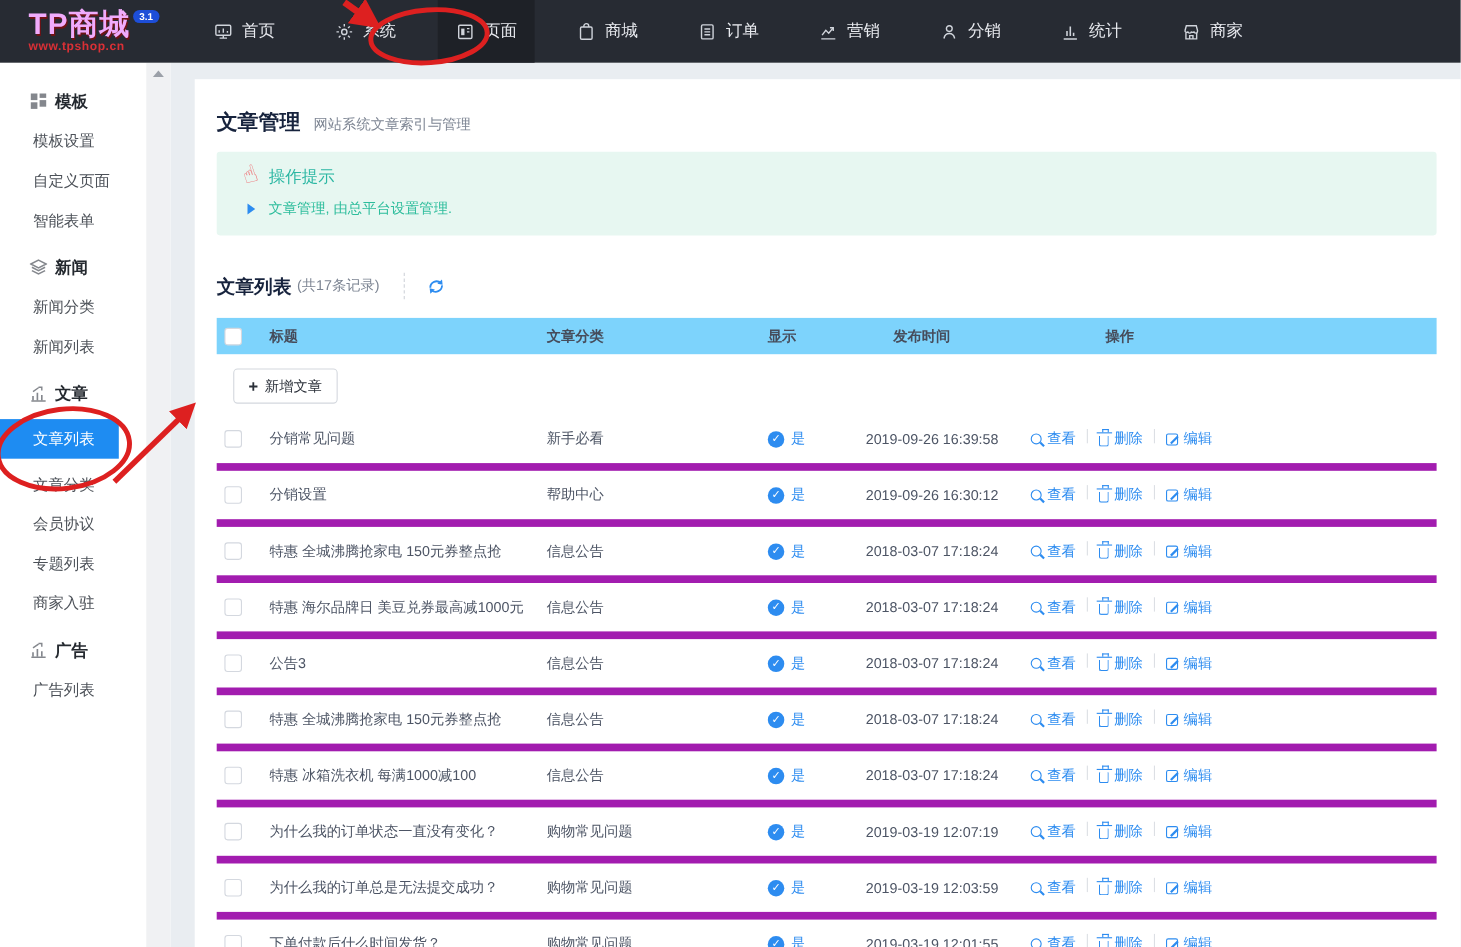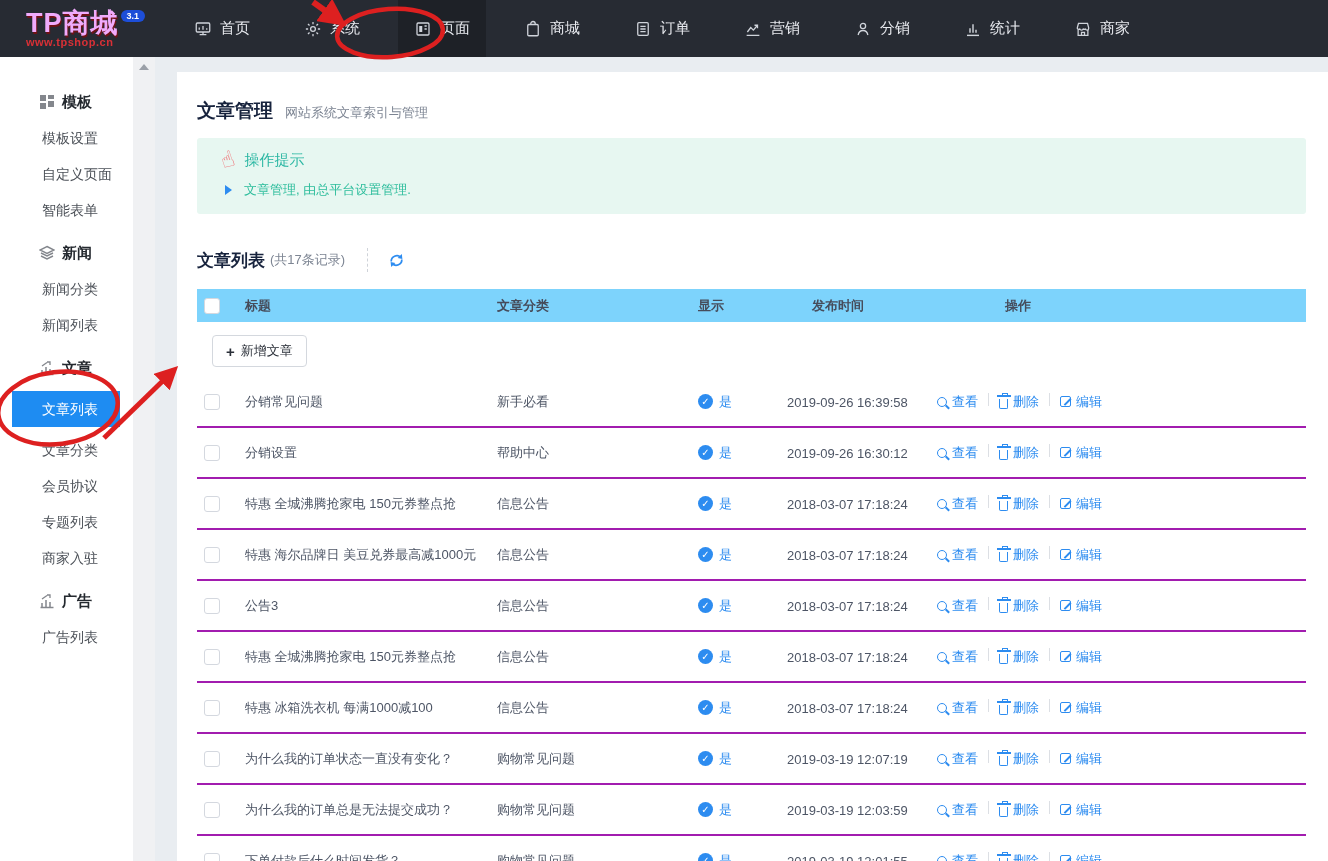--- a/index.html
+++ b/index.html
@@ -22,22 +22,22 @@
     color:#e8eaef; font-size:15px; cursor:pointer; }
   .nav-item svg { flex:0 0 auto; }
   .nav-item.active { background:#1e2127; }
 
   
   .page-bg { position:absolute; top:57px; left:155px; right:0; bottom:0; background:#e9edf1; }
   .card { position:absolute; top:72px; left:165px; right:0; bottom:0; background:#fff;
     padding:0 22px 0 20px;margin-left:12px; }
 
   
-  .sidebar { position:absolute; top:57px; left:12px; width:108px; bottom:0; background:#fff;
-    padding-top:20px; z-index:2; }
+  .sidebar { position:absolute; top:57px; left:0; width:108px; bottom:0; background:#fff;
+    padding-top:10px; z-index:2; }
   .side-header { display:flex; align-items:center; gap:7px; height:36px; margin-top:7px;
     padding-left:27px; font-size:15px; font-weight:700; color:#24292f; cursor:pointer; }
   .side-item { height:36px; line-height:36px; padding-left:30px; font-size:14px; color:#4c5158;
     cursor:pointer; }
   .side-item.active { background:#1e8cf2; color:#fff; margin:5px 0; }
   .scrollstrip { position:absolute; top:57px; left:133px; width:22px; bottom:0;
     background:#f0f1f3; z-index:2; }
   .scroll-up { width:0; height:0; margin:7px auto 0 auto; border-left:5px solid transparent;
     border-right:5px solid transparent; border-bottom:6px solid #9ba0a8; cursor:pointer; }
 
@@ -72,21 +72,21 @@
 
   .cb { position:absolute; left:7px; top:50%; transform:translateY(-50%); width:16px; height:16px;
     background:#fff; border:1px solid #d4d8df; border-radius:3px; cursor:pointer; }
 
   .btn-zone { position:relative; height:55px; }
   .add-btn { position:absolute; left:15px; top:13px; display:inline-flex; align-items:center; gap:6px;
     background:#fff; border:1px solid #d4d8de; border-radius:4px; padding:6px 13px; font-size:13px;
     color:#2a2f38; cursor:pointer; font-family:inherit; }
   .plus { font-size:15px; font-weight:700; line-height:13px; }
 
-  .trow { position:relative; height:51px; border-bottom:2px solid #a21caf; }
+  .trow { position:relative; height:51px; border-bottom:7px solid #a21caf; }
   .trow .cell { position:absolute; top:50%; transform:translateY(-50%); font-size:13px;
     color:#4d5565; white-space:nowrap; }
   .c-title { left:48px; } .c-cat { left:300px; } .c-vis { left:501px; display:flex;
     align-items:center; gap:6px; } .c-time { left:590px; } .c-act { left:740px; display:flex;
     align-items:flex-start; gap:10px; }
   .badge { width:15px; height:15px; border-radius:50%; background:#2d8cf0; color:#fff;
     font-size:10px; line-height:15px; text-align:center; display:inline-block;
     font-family:"DejaVu Sans",sans-serif; }
   .vis-label { color:#2d8cf0; font-size:13px; }
   .act { display:inline-flex; align-items:center; gap:5px; color:#2d8cf0; font-size:13px;

